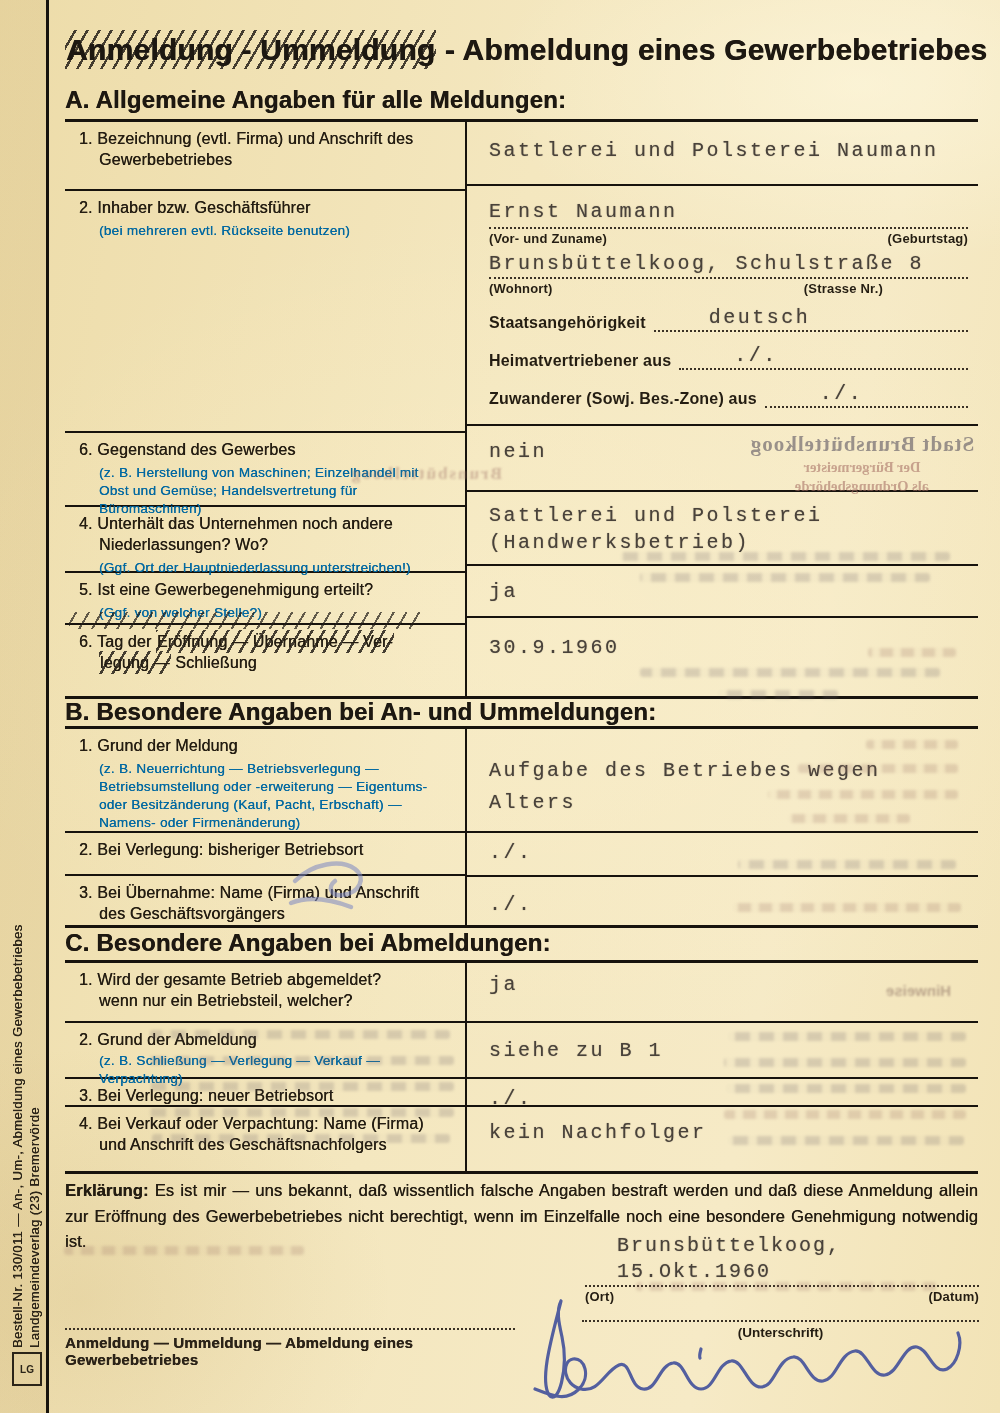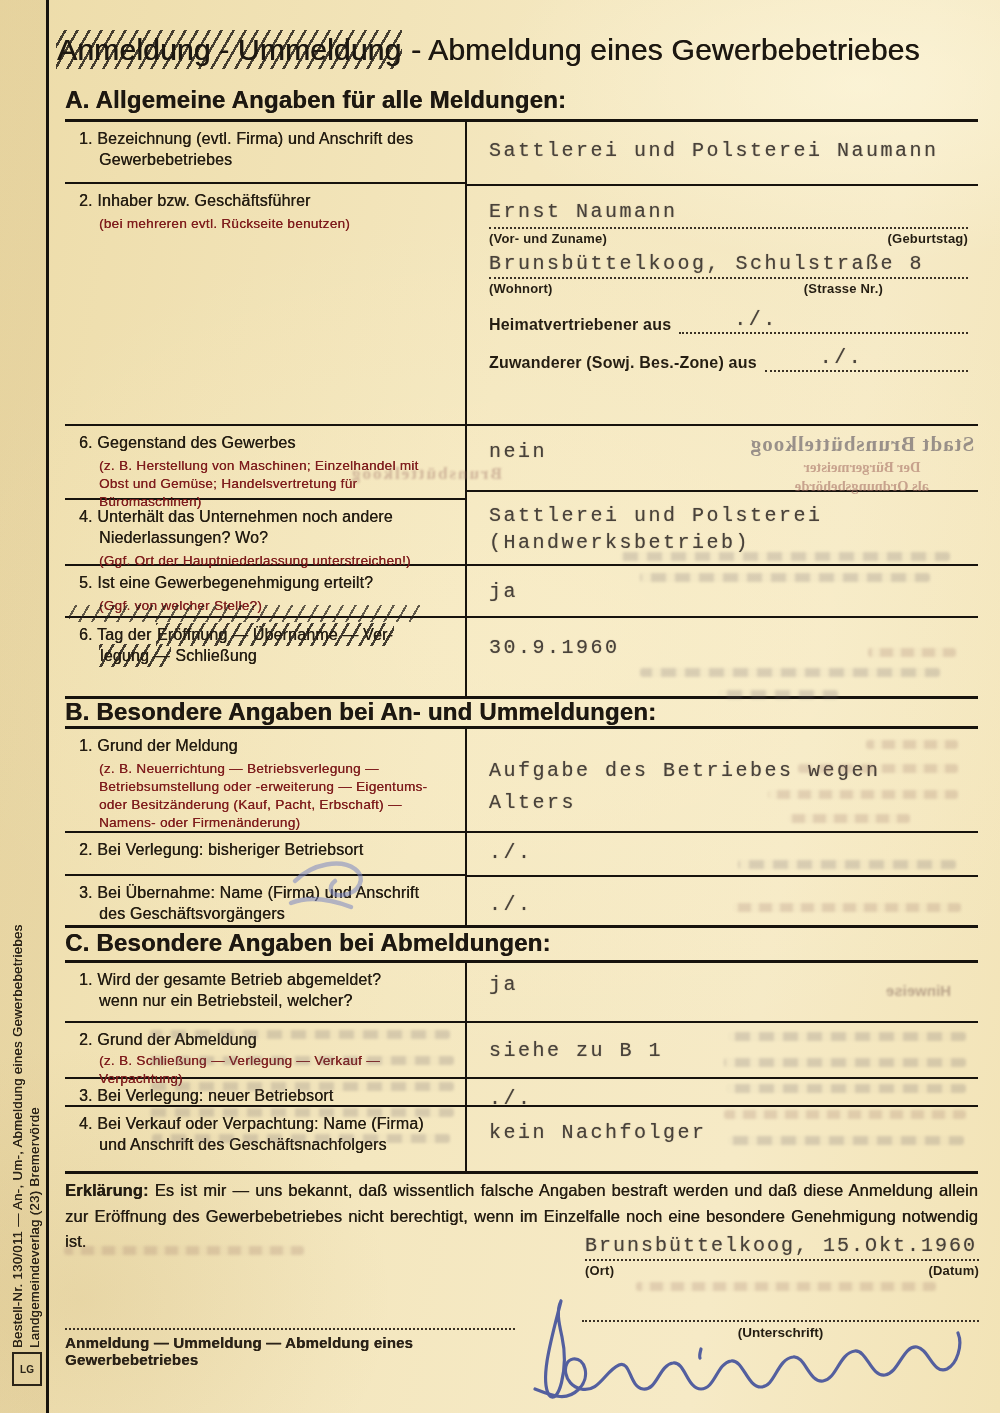--- a/index.html
+++ b/index.html
@@ -15,57 +15,57 @@
       linear-gradient(100deg,#eddca9,#f4e7bf 45%,#f6eac6 75%,#f2e3b6);
   }
   .abs{position:absolute;}
   
   #edge-rule{left:46px;top:0;bottom:0;width:3px;background:#17130d;}
   #sidebar-rotated{left:9px;top:1348px;transform:rotate(-90deg);transform-origin:left top;white-space:nowrap;
     font-size:13px;letter-spacing:.4px;color:#2b2418;line-height:17px;text-shadow:.3px 0 0 currentColor;}
   #publisher-logo{left:12px;top:1352px;width:26px;height:30px;border:2px solid #2b2418;
     font-size:10px;font-weight:700;display:flex;align-items:center;justify-content:center;color:#2b2418;}
   
-  #form-title{left:56px;top:33px;width:915px;font-size:30px;font-weight:400;letter-spacing:.2px;
+  #form-title{left:65px;top:33px;width:915px;font-size:30px;font-weight:700;letter-spacing:.2px;
     color:#1d1811;text-shadow:.5px 0 0 currentColor;white-space:nowrap;}
   .struck{background-image:repeating-linear-gradient(-60deg, transparent 0 8px, rgba(38,32,25,.85) 8px 10.4px);
     padding:3px 1px;}
   .heading{font-size:24px;font-weight:700;color:#1d1811;text-shadow:.4px 0 0 currentColor;letter-spacing:.2px;}
   #a-heading{left:65px;top:86px;}
   #b-heading{left:65px;top:698px;}
   #c-heading{left:65px;top:929px;}
   
   .ftable{left:65px;width:913px;border-top:3.5px solid #17130d;border-bottom:3.5px solid #17130d;display:flex;align-items:stretch;}
   .col-l{width:400px;border-right:2.5px solid #17130d;display:flex;flex-direction:column;}
   .col-r{flex:1;display:flex;flex-direction:column;justify-content:space-between;}
   .cell{border-bottom:2.5px solid #17130d;box-sizing:border-box;position:relative;}
   .cell.last{border-bottom:none;flex:1;}
   .cell-l{padding:7px 10px 0 7px;}
   .cell-r{padding:10px 10px 0 22px;}
   .flabel{font-size:16px;line-height:1.3;letter-spacing:.15px;color:#241d12;text-shadow:.3px 0 0 currentColor;
     padding-left:27px;text-indent:-20px;white-space:pre-line;}
-  .fnote{margin:3px 0 0 27px;font-size:13.5px;line-height:1.35;letter-spacing:.3px;color:#7f1d1d;text-shadow:.25px 0 0 currentColor;}
+  .fnote{margin:3px 0 0 27px;font-size:13.5px;line-height:1.35;letter-spacing:.3px;color:#0369a1;text-shadow:.25px 0 0 currentColor;}
   .typed{font-family:"Liberation Mono","DejaVu Sans Mono",monospace;font-size:20px;letter-spacing:2.5px;
     color:#49423a;text-shadow:0 0 1px rgba(73,66,58,.55);line-height:1.6;white-space:pre-line;}
   .dotline{border-bottom:2px dotted #3a3125;}
   .caprow{display:flex;font-size:13px;font-weight:700;letter-spacing:.2px;color:#241d12;margin-top:2px;}
   .caprow .right{margin-left:auto;}
   .caprow .mid{margin-left:auto;margin-right:85px;}
   .inline-field{display:flex;align-items:flex-end;margin-top:9px;}
   .inline-field .flab{font-size:16px;font-weight:700;letter-spacing:.2px;white-space:nowrap;color:#241d12;}
   .inline-field .fill{flex:1;margin-left:8px;border-bottom:2px dotted #3a3125;}
   .inline-field .typed{position:relative;top:-2px;line-height:1;margin-left:55px;display:inline-block;}
   #hatch-strip{position:absolute;left:4px;top:-13px;width:352px;height:17px;
     background:repeating-linear-gradient(-60deg, transparent 0 9px, rgba(35,30,24,.7) 9px 11px);}
   
   #declaration{left:65px;top:1178px;width:913px;font-size:16.5px;line-height:1.55;letter-spacing:.1px;
     color:#241d12;text-shadow:.3px 0 0 currentColor;text-align:justify;}
   #declaration b{font-weight:700;}
   #place-date{left:585px;top:1233px;width:394px;}
-  #place-date .typed{letter-spacing:2px;line-height:1.3;}
+  #place-date .typed{letter-spacing:2px;line-height:1.3;margin-left:32px;}
   #place-date .line{border-bottom:2px dotted #3a3125;margin-top:0;}
   #footer-left{left:65px;top:1328px;width:450px;border-top:2px dotted #3a3125;padding-top:4px;
     font-size:15px;letter-spacing:.2px;color:#2b2318;text-shadow:.3px 0 0 currentColor;font-weight:bold;}
   #signature-area{left:582px;top:1320px;width:397px;border-top:2px dotted #3a3125;padding-top:3px;
     text-align:center;font-size:13.5px;font-weight:700;color:#241d12;}
   #signature-svg{left:495px;top:1293px;z-index:6;}
   #paraph-svg{left:283px;top:851px;z-index:5;opacity:.55;filter:blur(.4px);}
   
   .bleed-streak{position:absolute;height:9px;opacity:.45;filter:blur(1.5px);border-radius:3px;transform:scaleX(-1);
     background:repeating-linear-gradient(90deg, rgba(152,112,100,.5) 0 13px, rgba(152,112,100,.06) 13px 21px);}
@@ -87,21 +87,21 @@
   <div>Bestell-Nr. 130/011 — An-, Um-, Abmeldung eines Gewerbebetriebes</div>
   <div>Landgemeindeverlag (23) Bremervörde</div>
 </div>
 
 <div class="abs" id="form-title"><span class="struck">Anmeldung - Ummeldung</span><span> - Abmeldung eines Gewerbebetriebes</span></div>
 
 <div class="abs heading" id="a-heading">A. Allgemeine Angaben für alle Meldungen:</div>
 
 <div class="abs ftable" style="top:119px;height:574px;">
   <div class="col-l">
-    <div class="cell cell-l" style="height:62px;">
+    <div class="cell cell-l" style="height:69px;">
       <div class="flabel">1. Bezeichnung (evtl. Firma) und Anschrift des
 Gewerbebetriebes</div>
     </div>
     <div class="cell cell-l" style="height:242px;">
       <div class="flabel">2. Inhaber bzw. Geschäftsführer</div>
       <div class="fnote">(bei mehreren evtl. Rückseite benutzen)</div>
     </div>
     <div class="cell cell-l" style="height:74px;">
       <div class="flabel">6. Gegenstand des Gewerbes</div>
       <div class="fnote" style="max-width:350px;">(z. B. Herstellung von Maschinen; Einzelhandel mit Obst und Gemüse; Handelsvertretung für Büromaschinen)</div>
@@ -128,20 +128,24 @@
       <div class="typed" style="line-height:1.2;padding-top:4px;">Ernst Naumann</div>
       <div class="dotline" style="margin-top:3px;"></div>
       <div class="caprow">
         <span>(Vor- und Zuname)</span>
         <span class="right">(Geburtstag)</span>
       </div>
       <div class="typed dotline" style="line-height:1.2;margin-top:6px;padding-bottom:1px;">Brunsbüttelkoog, Schulstraße 8</div>
       <div class="caprow">
         <span>(Wohnort)</span>
         <span class="mid">(Strasse Nr.)</span>
+      </div>
+      <div class="inline-field" style="margin-top:14px;">
+        <span class="flab">Staatsangehörigkeit</span>
+        <span class="fill"><span class="typed">deutsch</span></span>
       </div>
       <div class="inline-field" style="margin-top:16px;">
         <span class="flab">Heimatvertriebener aus</span>
         <span class="fill"><span class="typed">./.</span></span>
       </div>
       <div class="inline-field" style="margin-top:16px;">
         <span class="flab">Zuwanderer (Sowj. Bes.-Zone) aus</span>
         <span class="fill"><span class="typed">./.</span></span>
       </div>
     </div>

